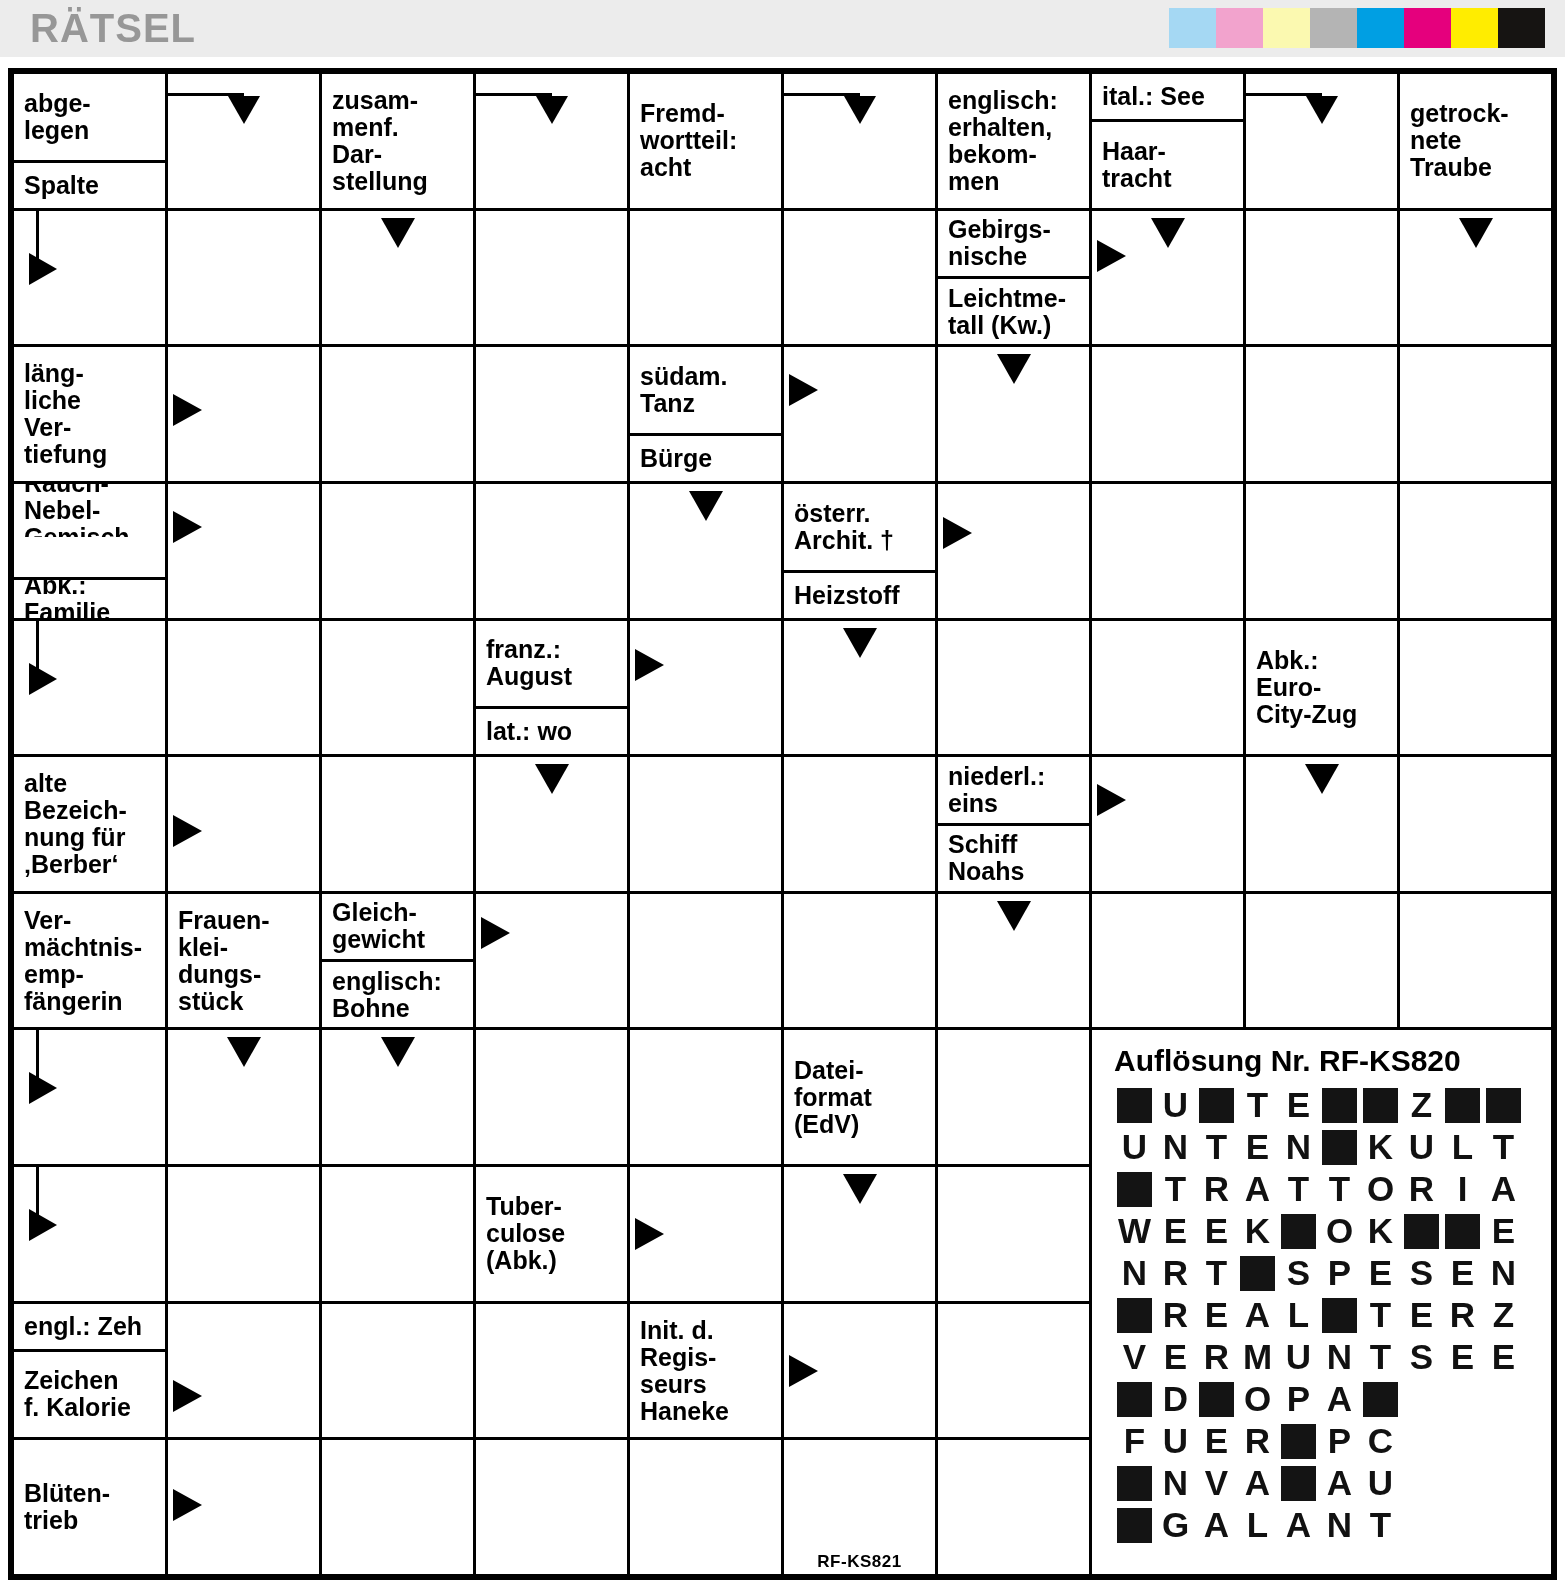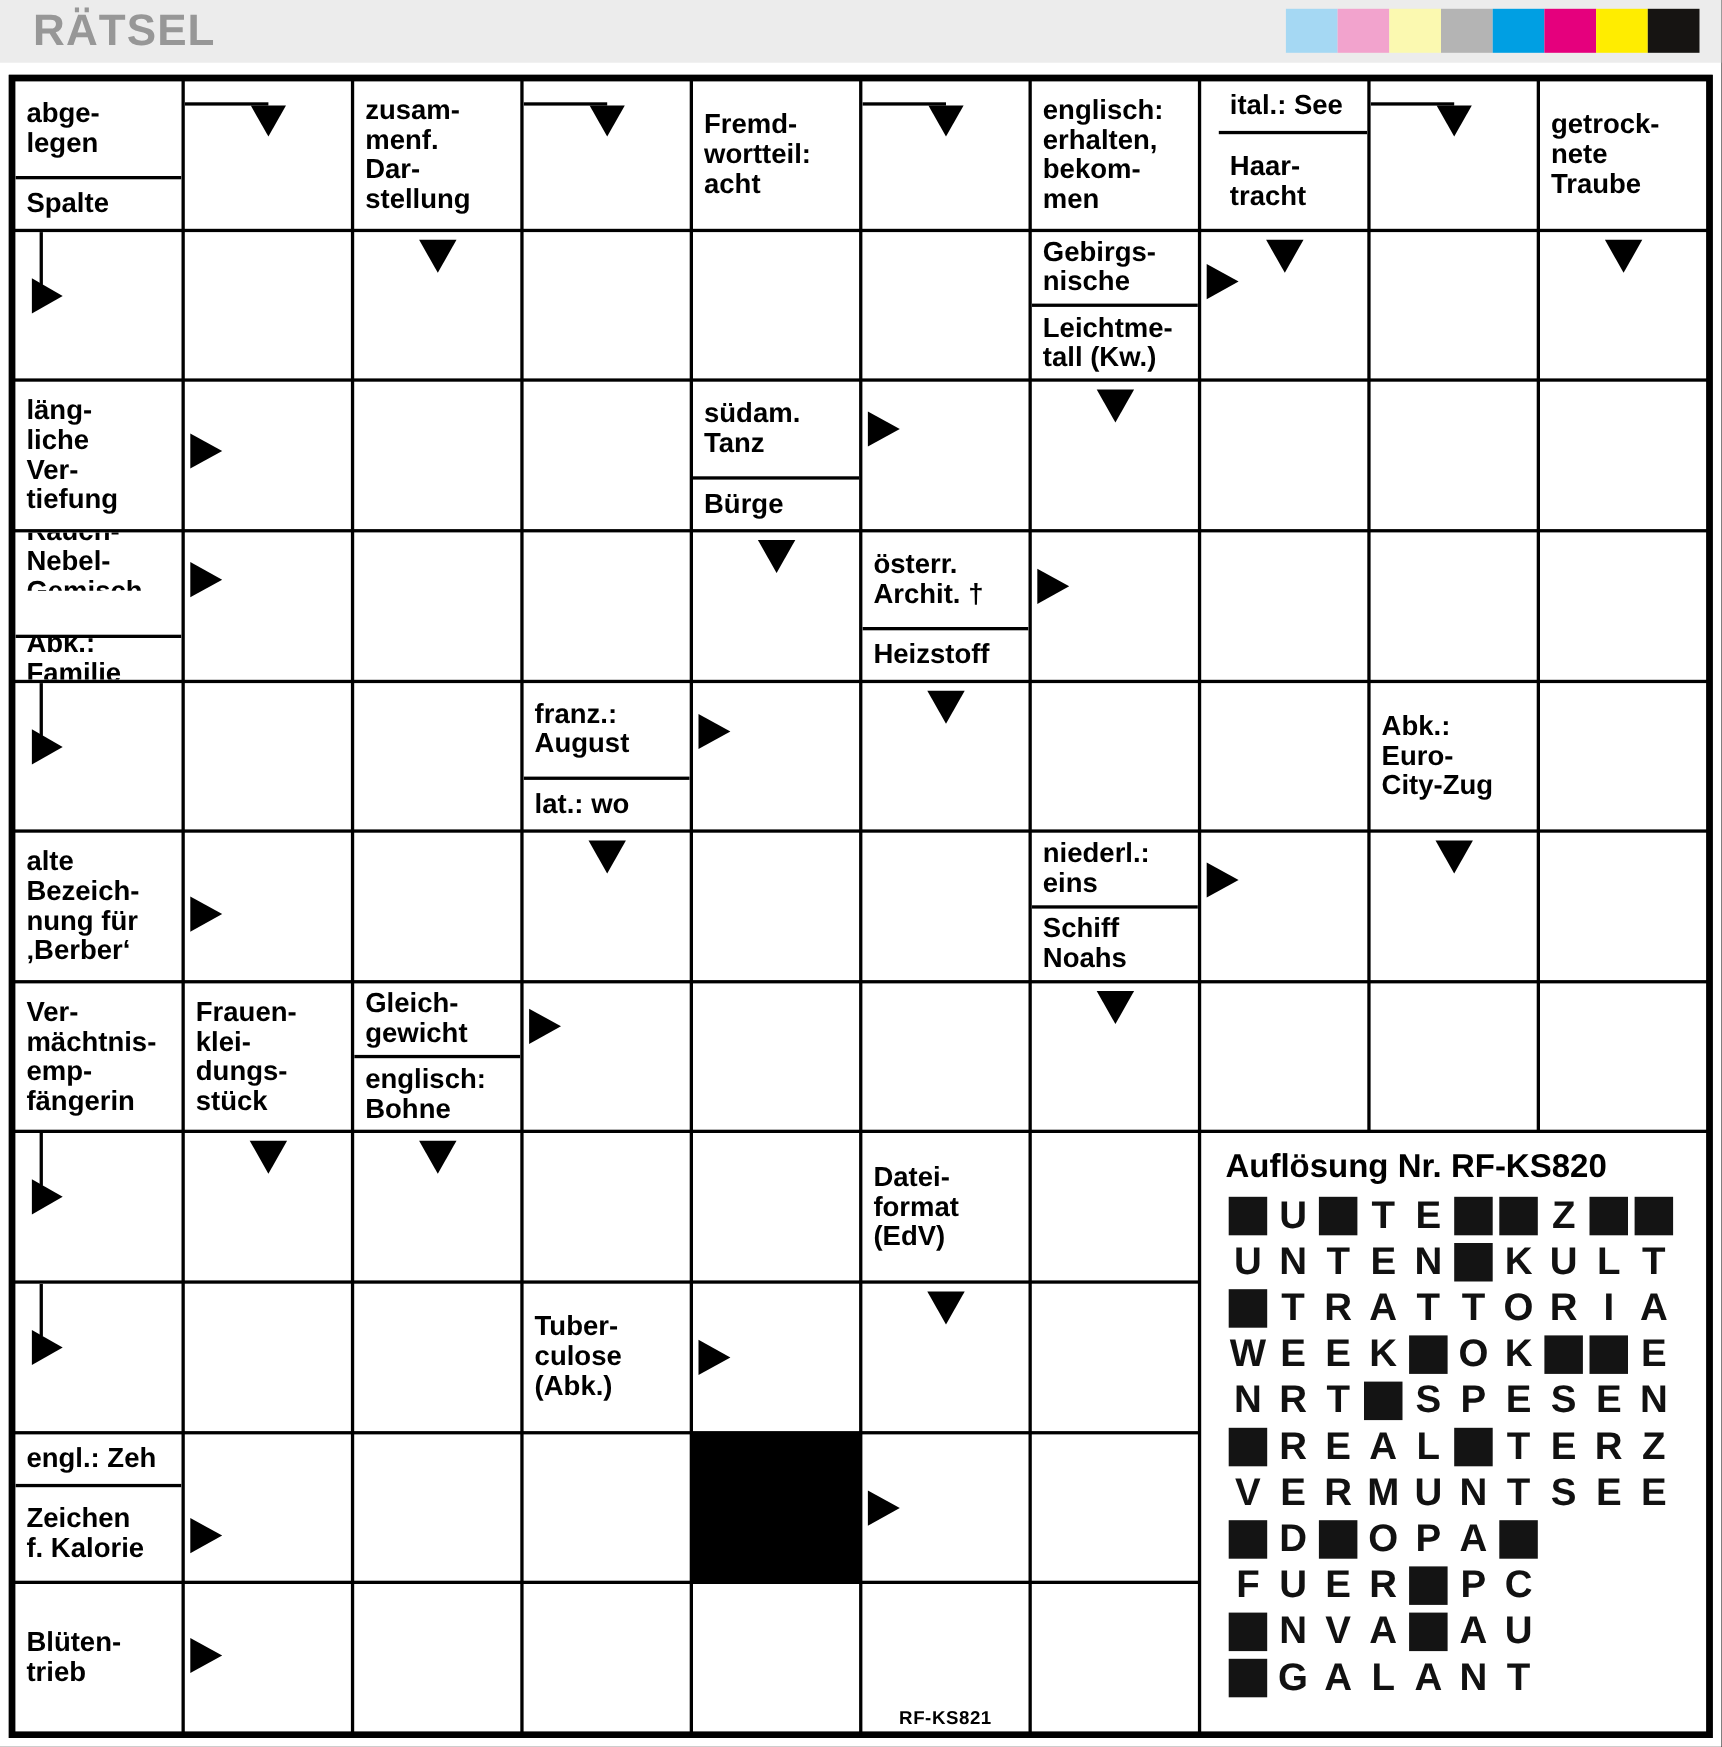--- a/index.html
+++ b/index.html
@@ -318,21 +318,21 @@
       </div>
       <div class="cell" style="grid-area: 1 / 6;">
         <div class="arrow enter-down"></div>
       </div>
       <div class="cell clue" style="grid-area: 1 / 7;">
         <div class="clue-part" style="flex: 1 1 0%;">englisch:
 erhalten,
 bekom-
 men</div>
       </div>
-      <div class="cell clue" style="grid-area: 1 / 8; padding-left: 16px;">
+      <div class="cell clue" style="grid-area: 1 / 8;">
         <div class="clue-part" style="flex: 1 1 0%;">ital.: See</div>
         <div class="clue-part" style="flex: 2 1 0%;">Haar-
 tracht</div>
       </div>
       <div class="cell" style="grid-area: 1 / 9;">
         <div class="arrow enter-down"></div>
       </div>
       <div class="cell clue" style="grid-area: 1 / 10;">
         <div class="clue-part" style="flex: 1 1 0%; border-radius: 19px;">getrock-
 nete
@@ -531,20 +531,26 @@
       <div class="cell clue" style="grid-area: 10 / 1;">
         <div class="clue-part" style="flex: 1 1 0%;">engl.: Zeh</div>
         <div class="clue-part" style="flex: 2 1 0%;">Zeichen
 f. Kalorie</div>
       </div>
       <div class="cell" style="grid-area: 10 / 2;">
         <div class="arrow right" style="top: 69%;"></div>
       </div>
       <div class="cell" style="grid-area: 10 / 3;"></div>
       <div class="cell" style="grid-area: 10 / 4;"></div>
+      <div class="cell clue" style="grid-area: 10 / 5;">
+        <div class="clue-part" style="flex: 1 1 0%;">Init. d.
+Regis-
+seurs
+Haneke</div>
+      </div>
       <div class="cell" style="grid-area: 10 / 6;">
         <div class="arrow right" style="top: 50%;"></div>
       </div>
       <div class="cell" style="grid-area: 10 / 7;"></div>
       <div class="cell clue" style="grid-area: 11 / 1;">
         <div class="clue-part" style="flex: 1 1 0%;">Blüten-
 trieb</div>
       </div>
       <div class="cell" style="grid-area: 11 / 2;">
         <div class="arrow right" style="top: 48%;"></div>

